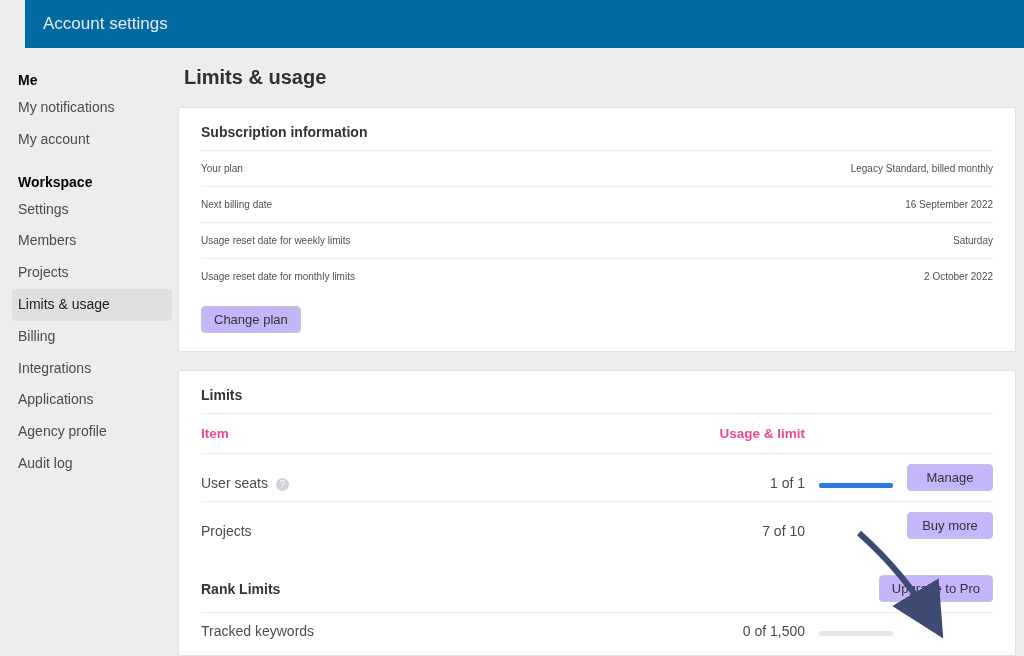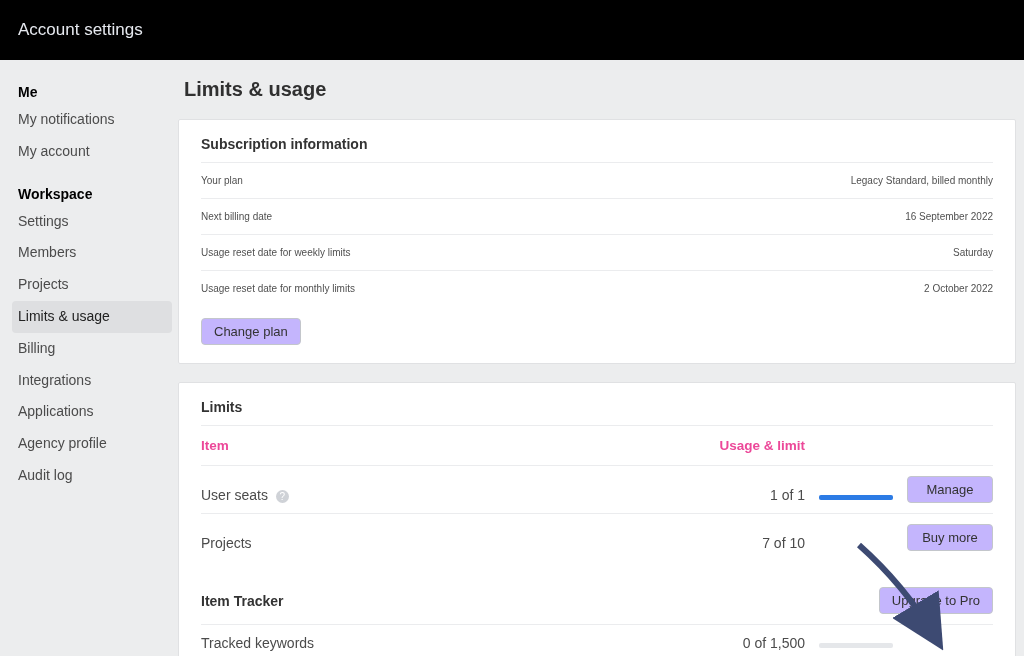--- a/index.html
+++ b/index.html
@@ -6,24 +6,25 @@
   body {
     font-family: -apple-system, BlinkMacSystemFont, "Segoe UI", Helvetica, Arial, sans-serif;
     font-size: 14px;
     color: #333;
     background: #ecedee;
     width: 1024px;
     height: 656px;
     overflow: hidden;
   }
   .topbar {
-    background: #000000;
+    background: #0369a1;
     color: #e6e9ef;
-    padding: 20px 18px;
+    padding: 14px 18px;
     font-size: 17px;
+    margin-left: 25px;
   }
   .wrap {
     display: flex;
     height: calc(656px - 48px);
   }
   .sidebar {
     width: 178px;
     padding: 20px 6px 0 12px;
     font-size: 14px;
   }
@@ -206,21 +207,21 @@
       </div>
 
       <div class="limit-row">
         <div class="col-item">Projects</div>
         <div class="col-usage">7 of 10</div>
         <div class="col-bar"></div>
         <div class="col-act"><button class="btn" style="width:86px;">Buy more</button></div>
       </div>
 
       <div class="section-label">
-        <span>Item Tracker</span>
+        <span>Rank Limits</span>
         <button class="btn">Upgrade to Pro</button>
       </div>
 
       <div class="limit-row">
         <div class="col-item">Tracked keywords</div>
         <div class="col-usage">0 of 1,500</div>
         <div class="col-bar"><span class="bar"><span class="fill" style="width:0%"></span></span></div>
         <div class="col-act"></div>
       </div>
 

